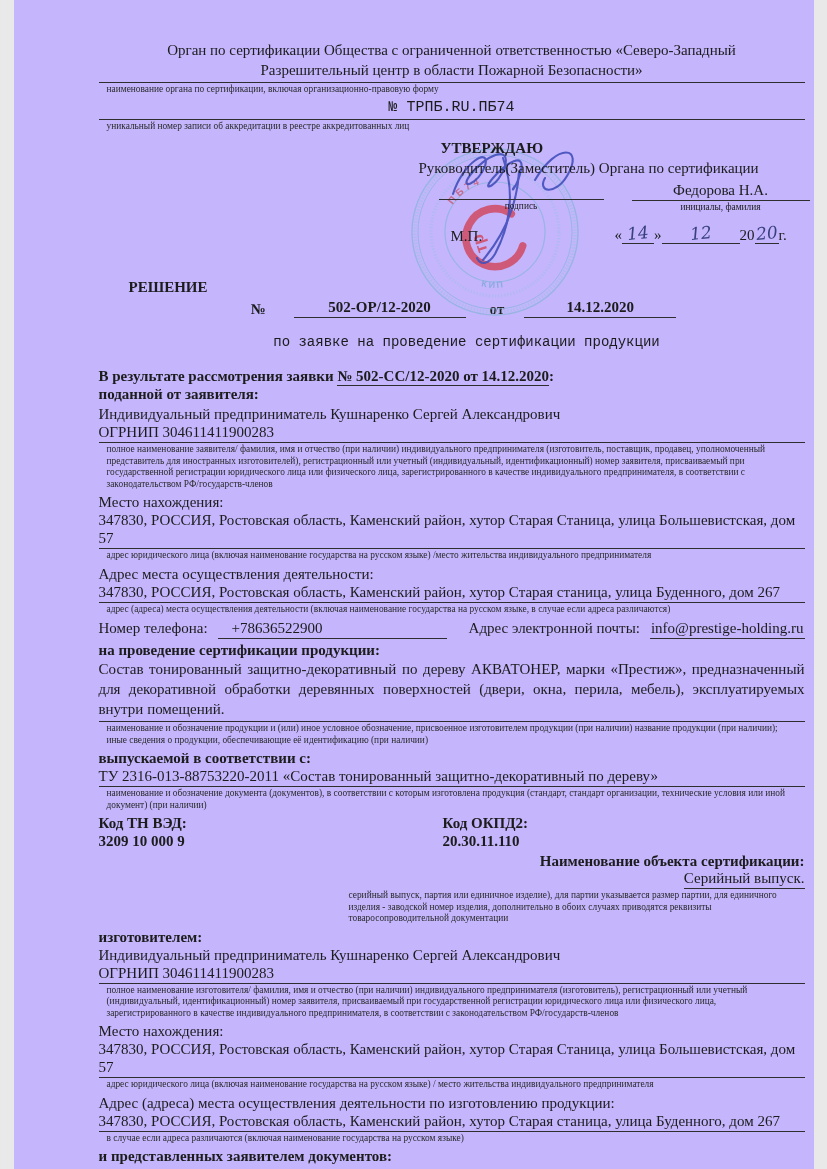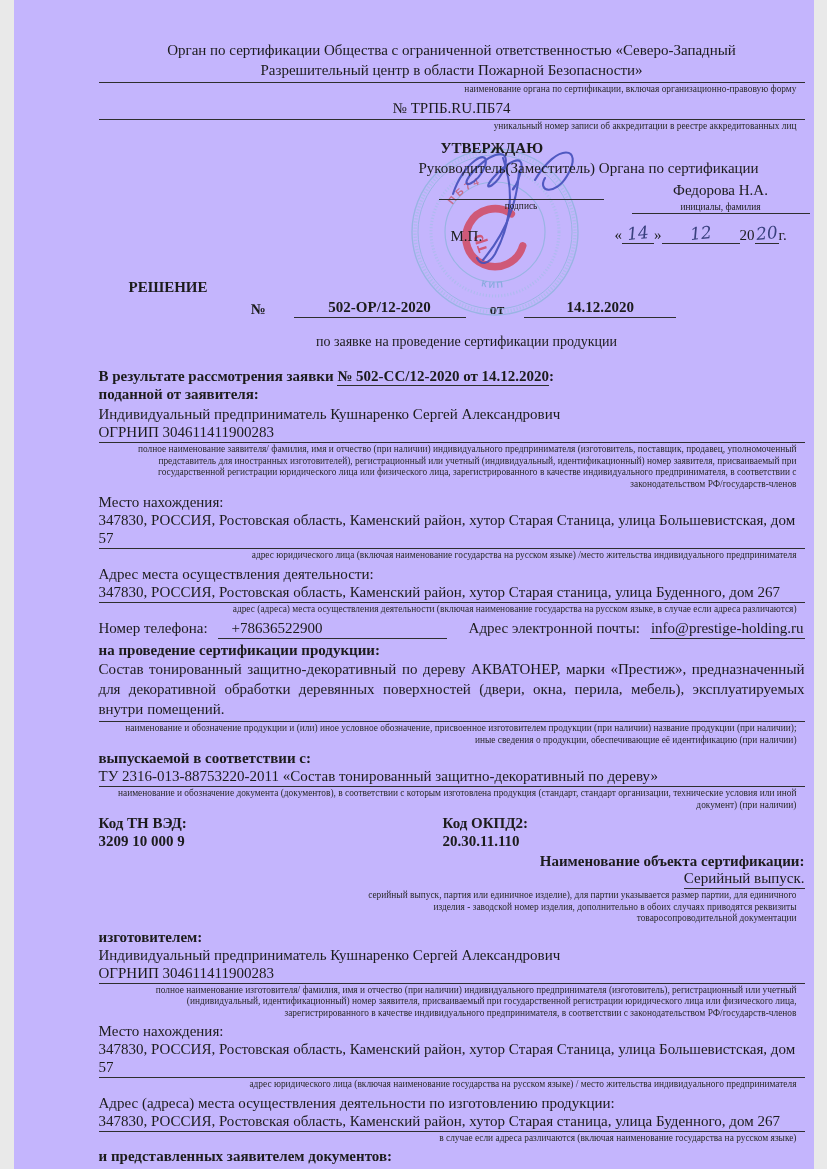--- a/index.html
+++ b/index.html
@@ -1,32 +1,32 @@
 <!DOCTYPE html>
 <html><head>
 <meta charset="utf-8">
 <style>
   html,body{margin:0;padding:0;background:#e9e9e9;}
   .page{position:relative;width:800px;height:1169px;margin:0 auto;background:#c4b5fd;
         font-family:"Liberation Serif","DejaVu Serif",serif;color:#1c1c1c;overflow:hidden;}
   .main{position:absolute;left:85px;top:40px;width:706px;}
-  .center{text-align:center;}
+  .center{text-align:center;font-family:Liberation Mono, monospace;}
   .bold{font-weight:bold;}
   .t15{font-size:15px;line-height:18px;}
   .rule{border-top:1.2px solid #2e2e2e;margin-top:2px;}
-  .caption{font-size:9.4px;line-height:11.5px;text-align:right;color:#2a2a2a;margin:1px 8px 3px;}
+  .caption{font-size:9.4px;line-height:11.5px;text-align:left;color:#2a2a2a;margin:1px 8px 3px;}
   .org-name{width:630px;margin:0 auto;font-size:15px;line-height:20px;text-align:center;}
   .approval{position:relative;height:128px;margin-top:8px;}
   .appr-label{position:absolute;left:342px;top:0;font-size:15px;font-weight:bold;}
   .appr-head{position:absolute;left:320px;top:20px;font-size:15px;}
   .sig-line{position:absolute;left:340px;top:42px;width:165px;height:17px;border-bottom:1.2px solid #2e2e2e;}
   .sig-cap{position:absolute;left:340px;top:61px;width:165px;font-size:9.4px;text-align:center;}
   .mp{position:absolute;left:352px;top:88px;font-size:15px;}
   .name-line{position:absolute;left:533px;top:42px;width:178px;border-bottom:1.2px solid #2e2e2e;
-             font-size:15px;text-align:center;padding-bottom:14px;}
+             font-size:15px;text-align:center;padding-bottom:1px;}
   .name-cap{position:absolute;left:533px;top:62px;width:178px;font-size:9.4px;text-align:center;}
   .date-row{position:absolute;left:516px;top:86px;display:flex;align-items:flex-end;font-size:15px;}
   .hand{font-family:"DejaVu Serif",serif;font-style:italic;color:#39407e;font-size:17px;
         transform:rotate(-6deg);display:inline-block;line-height:14px;}
   .d-day{width:32px;border-bottom:1.2px solid #2e2e2e;text-align:center;}
   .d-month{width:78px;border-bottom:1.2px solid #2e2e2e;text-align:center;}
   .d-year{width:24px;border-bottom:1.2px solid #2e2e2e;text-align:center;}
   .stamp-wrap{position:absolute;left:310px;top:6px;width:172px;height:172px;pointer-events:none;}
   .sig-wrap{position:absolute;left:320px;top:-4px;width:210px;height:140px;pointer-events:none;}
   .decision-block{padding-left:30px;margin-top:10px;}

